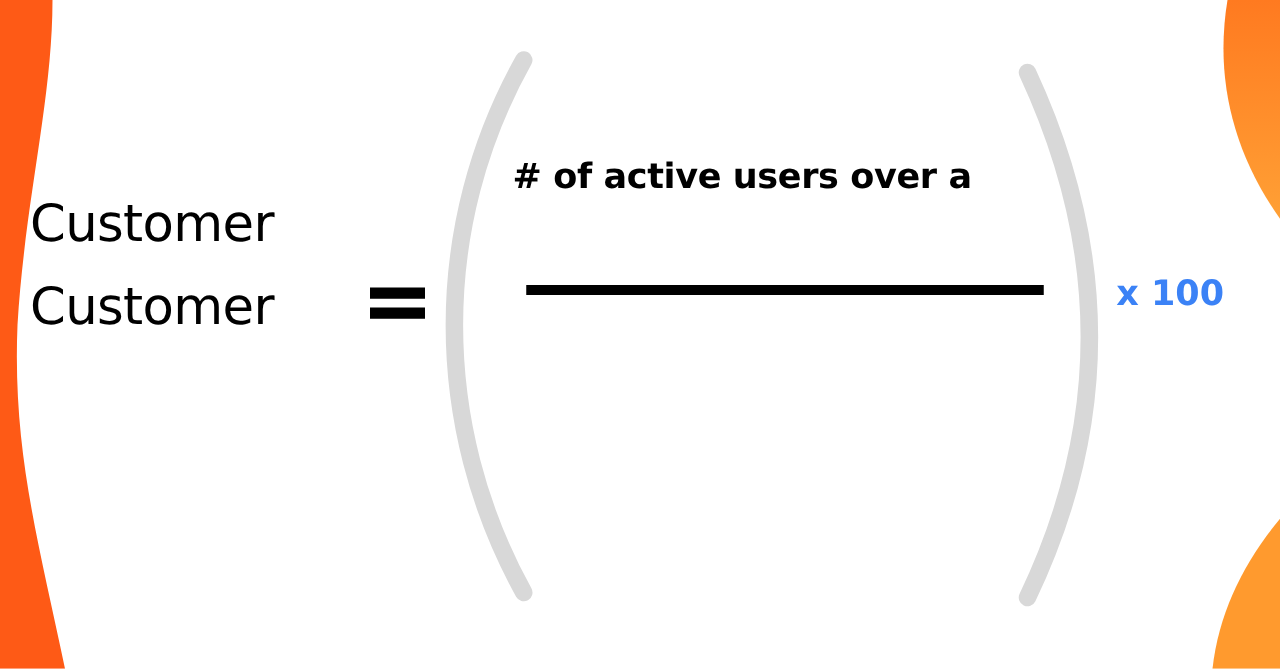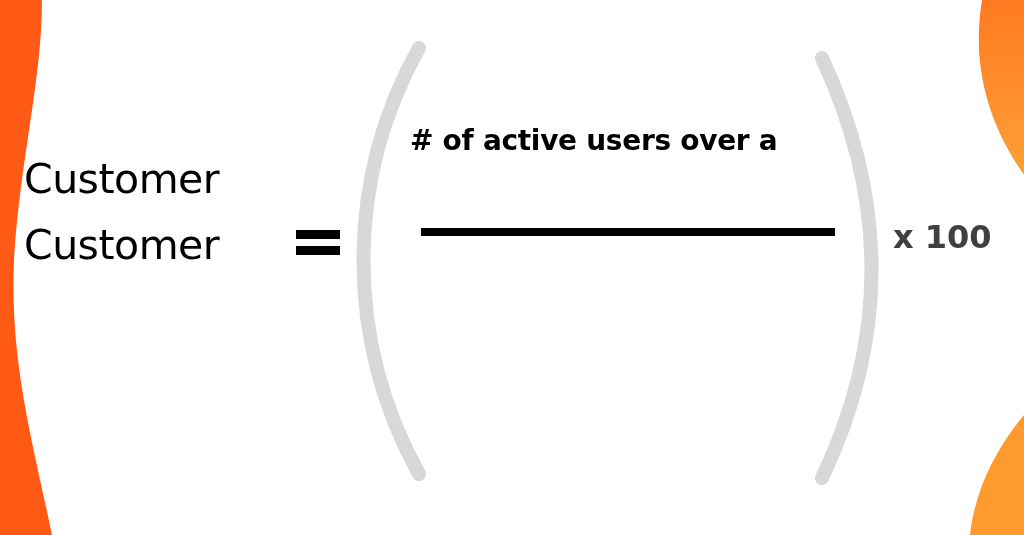--- a/index.html
+++ b/index.html
@@ -4,21 +4,21 @@
   <style>
     html, body { margin:0; padding:0; }
     body { width:1024px; height:535px; position:relative; overflow:hidden; background:#ffffff; font-family:"DejaVu Sans", sans-serif; }
     .abs { position:absolute; }
     svg.bg { position:absolute; left:0; top:0; }
     .lhs { left:24px; top:146px; font-weight:normal; font-size:41px; line-height:66px; color:#000; letter-spacing:-0.5px; }
     .eq { left:296px; top:230px; width:44px; height:28px; }
     .eq div { position:absolute; left:0; width:44px; height:9px; background:#000; }
     .num { left:410px; width:430px; font-weight:bold; font-size:28px; line-height:46px; color:#000; letter-spacing:-0.3px; }
     .bar { left:421px; top:228px; width:414px; height:8px; background:#000; }
-    .mult { left:893px; top:218px; font-weight:bold; font-size:32px; color:#404040; }
+    .mult { left:893px; top:218px; font-weight:bold; font-size:28px; color:#3b82f6; }
   </style>
 </head>
 <body>
 
 <svg class="bg" width="1024" height="535">
   <defs>
     <linearGradient id="rg" x1="0" y1="0" x2="0" y2="1">
       <stop offset="0" stop-color="#ff7a20"></stop>
       <stop offset="1" stop-color="#ffa035"></stop>
     </linearGradient>

